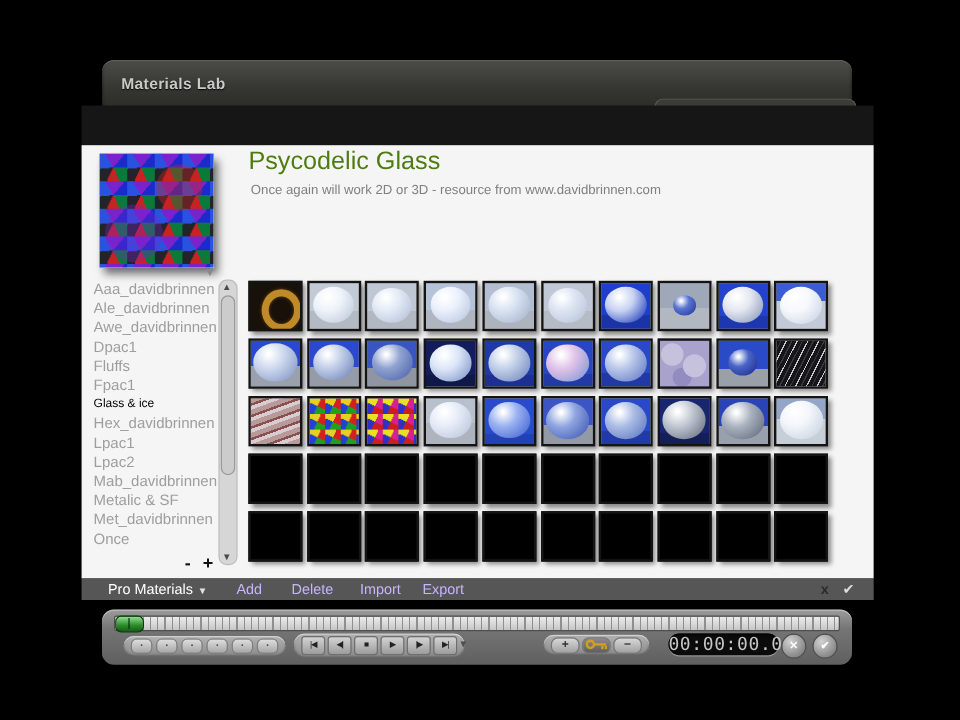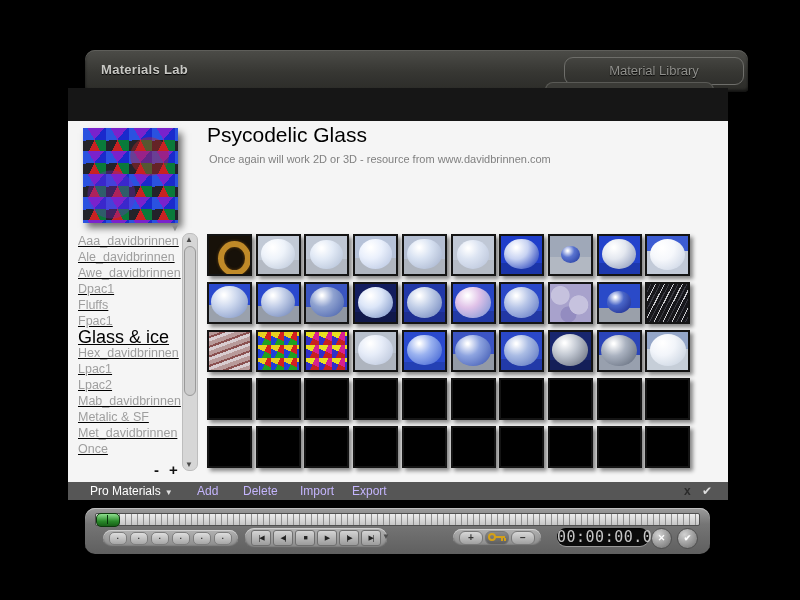--- a/index.html
+++ b/index.html
@@ -2,21 +2,21 @@
 <html><head>
 <meta charset="utf-8">
 <style>
   html,body{margin:0;padding:0;background:#000;}
   #stage{position:relative;width:800px;height:600px;background:#000;overflow:hidden;
          font-family:"Liberation Sans",sans-serif;}
   
   #titlebar{position:absolute;left:85px;top:50px;width:625px;height:42px;
     border-radius:10px 10px 4px 4px;
     background:linear-gradient(180deg,#4c4c48,#363632 55%,#2b2b28);
-    box-shadow:inset 0 1px 0 #5e5e5a, inset 0 -2px 3px rgba(0,0,0,.6);padding-left:38px;}
+    box-shadow:inset 0 1px 0 #5e5e5a, inset 0 -2px 3px rgba(0,0,0,.6);}
   #titlebar .title{position:absolute;left:16px;top:12px;font-size:13px;font-weight:bold;
     color:#c9c9c5;text-shadow:0 1px 1px #000;letter-spacing:.3px;}
   #library-btn{position:absolute;right:4px;top:7px;width:178px;height:26px;line-height:26px;
     text-align:center;border:1px solid #6e6e6a;border-radius:9px;color:#8f8f8b;
     font-size:13px;text-shadow:0 1px 1px #000;}
   #tab-stub{position:absolute;left:545px;top:82px;width:167px;height:14px;
     background:#3b3b37;border:1px solid #5a5a56;border-bottom:none;
     border-radius:8px 8px 0 0;}
   
   #window{position:absolute;left:68px;top:88px;width:660px;height:412px;background:#161616;}
@@ -25,27 +25,27 @@
   #header .hdr-text{position:absolute;left:14px;top:3px;font-size:17px;font-weight:bold;
     color:#fff;letter-spacing:.4px;text-shadow:0 1px 1px rgba(0,0,0,.5);}
   #content{position:absolute;left:0;top:33px;width:660px;height:361px;background:#f5f5f5;}
   #bottombar{position:absolute;left:0;top:394px;width:660px;height:18px;background:#565656;
     font-size:12px;line-height:18px;}
   
   #preview{position:absolute;left:15px;top:7px;width:95px;height:95px;
     box-shadow:4px 5px 7px rgba(0,0,0,.55);}
   #preview-chevron{position:absolute;left:98px;top:101px;width:18px;text-align:center;
     font-size:10px;color:#8a8a8a;}
-  #detail-title{position:absolute;left:139px;top:2px;font-size:21px;color:#000000;}
+  #detail-title{position:absolute;left:139px;top:2px;font-size:21px;color:#4d7c0f;}
   #detail-subtitle{position:absolute;left:141px;top:32px;font-size:11px;color:#808080;}
   
-  #catlist{position:absolute;left:10px;top:112px;width:104px;height:238px;overflow:hidden;text-decoration:underline;}
+  #catlist{position:absolute;left:10px;top:112px;width:104px;height:238px;overflow:hidden;}
   .cat-item{height:16px;line-height:16px;font-size:12.5px;color:#9e9e9e;white-space:nowrap;
     overflow:hidden;cursor:default;}
-  .cat-item.selected{color:#000;font-size:18px;}
+  .cat-item.selected{color:#000;font-size:10px;}
   
   #scrollbar{position:absolute;left:114px;top:112px;width:14px;height:236px;
     background:#d6d6d6;border-radius:7px;border:1px solid #bdbdbd;}
   #scrollbar .arrow{position:absolute;left:0;width:12px;text-align:center;font-size:8px;color:#4a4a4a;}
   #sb-up{top:1px;} #sb-down{bottom:1px;}
   #sb-thumb{position:absolute;left:1px;top:12px;width:10px;height:148px;background:#cccccc;
     border:1px solid #9a9a9a;border-radius:6px;}
   #list-zoom{position:absolute;left:86px;top:340px;width:60px;font-size:15px;font-weight:bold;color:#111;}
   #list-zoom span{margin-right:10px;cursor:default;}
   
@@ -100,21 +100,20 @@
     font-weight:bold;color:#fff;}
   #pl-cancel{left:566px;} #pl-ok{left:592px;}
 </style>
 </head>
 <body>
 
 <div id="stage">
 
   <div id="titlebar">
     <span class="title">Materials Lab</span>
-    <div id="library-btn">Material Library</div>
   </div>
   <div id="tab-stub"></div>
 
   <div id="window">
 
     <div id="content">
       <div id="preview" style="background: radial-gradient(circle at 30% 70%, rgba(122, 34, 204, 0.333) 0px, rgba(122, 34, 204, 0.333) 25%, transparent 26%) 0% 0% / auto, radial-gradient(circle at 70% 30%, rgba(200, 34, 34, 0.4) 0px, rgba(200, 34, 34, 0.4) 20%, transparent 21%) 0% 0% / auto, repeating-conic-gradient(from 40deg, rgb(26, 42, 204) 0deg, rgb(26, 42, 204) 14%, rgb(10, 122, 58) 0deg, rgb(10, 122, 58) 32%, rgb(200, 34, 34) 0deg, rgb(200, 34, 34) 46%, rgb(35, 35, 42) 0deg, rgb(35, 35, 42) 62%, rgb(42, 82, 224) 0deg, rgb(42, 82, 224) 80%, rgb(122, 34, 204) 0deg, rgb(122, 34, 204) 100%) 0% 0% / 23px 23px;"></div>
       <div id="preview-chevron">▼</div>
 
       <div id="detail-title">Psycodelic Glass</div>

